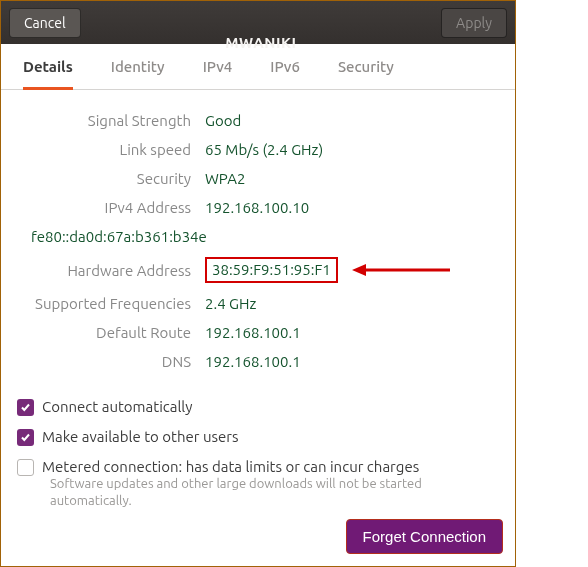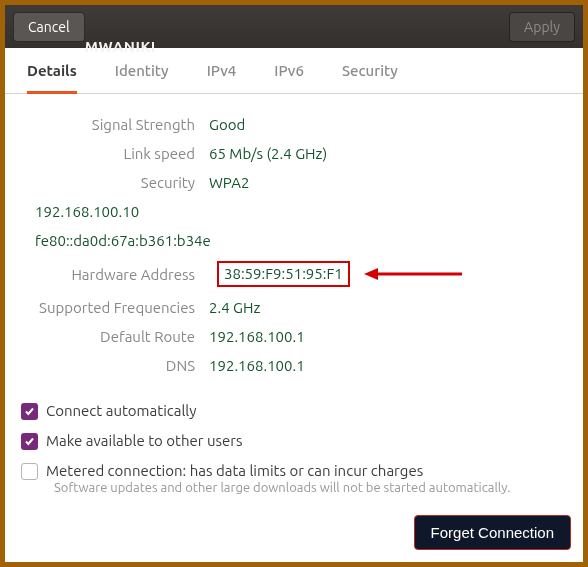--- a/index.html
+++ b/index.html
@@ -1,42 +1,42 @@
 <!DOCTYPE html>
 <html><head>
 <meta charset="utf-8">
 <style>
   * { box-sizing: border-box; margin: 0; padding: 0; }
   body { font-family: Ubuntu, "Segoe UI", Arial, sans-serif; font-size: 15px; color: #3c3c3c; background: #fff; }
-  .window { width: 588px; height: 567px; border: 5px solid #a16207; }
+  .window { width: 516px; height: 567px; border: 1px solid #a16207; }
   .titlebar { height: 43px; background: linear-gradient(#3f3b39,#34302e); display: flex; align-items: center; padding: 0 8px; }
   .tbtn { height: 30px; padding: 0 14px; border-radius: 4px; font-size: 14px; display: flex; align-items: center; cursor: pointer; border: 1px solid rgba(0,0,0,0.5); }
   .tbtn.cancel { background: #5a5653; color: #fff; }
   .tbtn.apply { background: #4a4644; color: #8e8b89; margin-left: auto; }
-  .title { flex: 1; color: #f5f3f1; font-weight: bold; letter-spacing: 0.5px; margin-top: 40px; }
+  .title { flex: 1; text-align: center; color: #f5f3f1; font-weight: bold; letter-spacing: 0.5px; margin-top: 40px; }
   .tabs { display: flex; gap: 38px; padding: 14px 22px 0; border-bottom: 1px solid #d6d4d2; }
   .tab { color: #8e8b89; font-weight: 500; padding-bottom: 12px; cursor: pointer; }
   .tab.active { color: #3c3c3c; font-weight: 700; border-bottom: 3px solid #e95420; margin-bottom: -1px; }
   .details { padding: 22px 30px 6px; }
   .row { display: flex; align-items: center; margin-bottom: 12px; }
   .row .lbl { width: 160px; text-align: right; color: #888; margin-right: 14px; }
   .row .val { color: #14532d; }
-  .hlbox { border: 2.5px solid #d20000; padding: 0 5px; line-height: 22px; margin-left: 8px; }
+  .hlbox { border: 2.5px solid #d20000; padding: 0 5px; line-height: 22px; }
   .arrow { margin-left: 14px; display: flex; align-items: center; }
   .arrow svg { display: block; }
   .checks { padding: 10px 16px 0; }
   .chk { display: flex; align-items: flex-start; margin-bottom: 12px; cursor: pointer; }
   .box { width: 17px; height: 17px; border-radius: 3px; margin-right: 8px; flex-shrink: 0; display: flex; align-items: center; justify-content: center; margin-top: 1px; }
   .box.checked { background: #772a79; }
   .box.checked svg { display: block; }
   .box.unchecked { border: 1px solid #b8b5b2; background: #fff; }
   .chk .txt { color: #3c3c3c; }
   .chk .sub { display: block; color: #9a9896; font-size: 13px; line-height: 1.3; margin-left: 8px; }
   .footer { position: absolute; bottom: 12px; right: 12px; }
-  .forget { background: #0f172a; color: #fff; border: 1px solid #b42e1d; border-radius: 4px; padding: 8px 16px; font-size: 15px; cursor: pointer; }
+  .forget { background: #701a75; color: #fff; border: 1px solid #b42e1d; border-radius: 4px; padding: 8px 16px; font-size: 15px; cursor: pointer; }
   .window { position: relative; }
 </style>
 </head>
 <body>
 
 <div class="window">
 
   <div class="titlebar">
     <div class="tbtn cancel">Cancel</div>
     <div class="title">MWANIKI</div>
@@ -58,20 +58,21 @@
     </div>
     <div class="row">
       <div class="lbl">Link speed</div>
       <div class="val">65 Mb/s (2.4 GHz)</div>
     </div>
     <div class="row">
       <div class="lbl">Security</div>
       <div class="val">WPA2</div>
     </div>
     <div class="row">
+      <div class="lbl">IPv4 Address</div>
       <div class="val">192.168.100.10</div>
     </div>
     <div class="row">
       <div class="val">fe80::da0d:67a:b361:b34e</div>
     </div>
     <div class="row">
       <div class="lbl">Hardware Address</div>
       <div class="val hlbox">38:59:F9:51:95:F1</div>
       <div class="arrow">
         <svg width="100" height="16">

